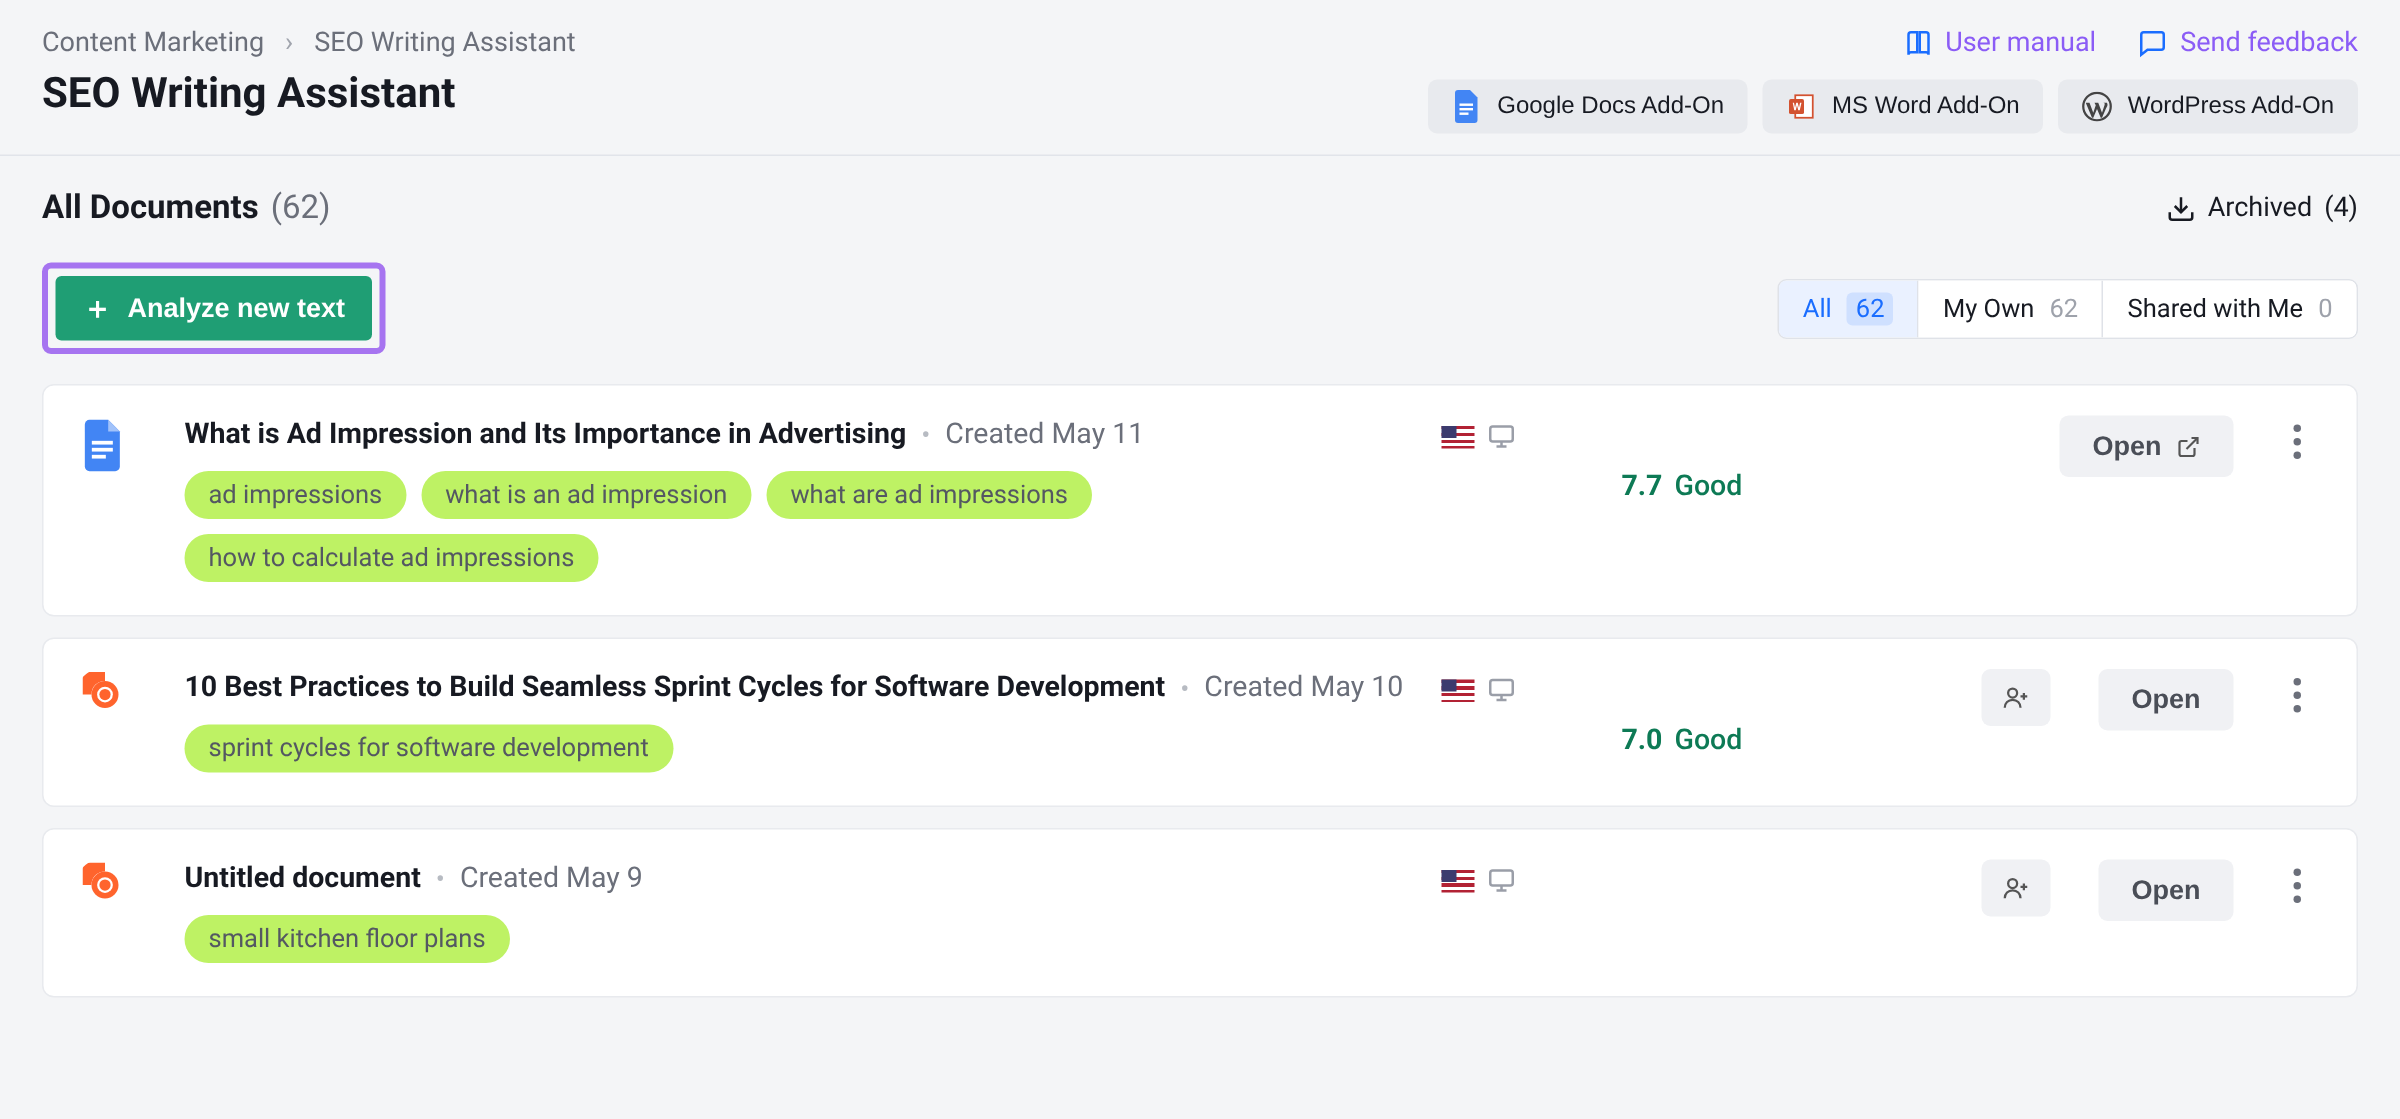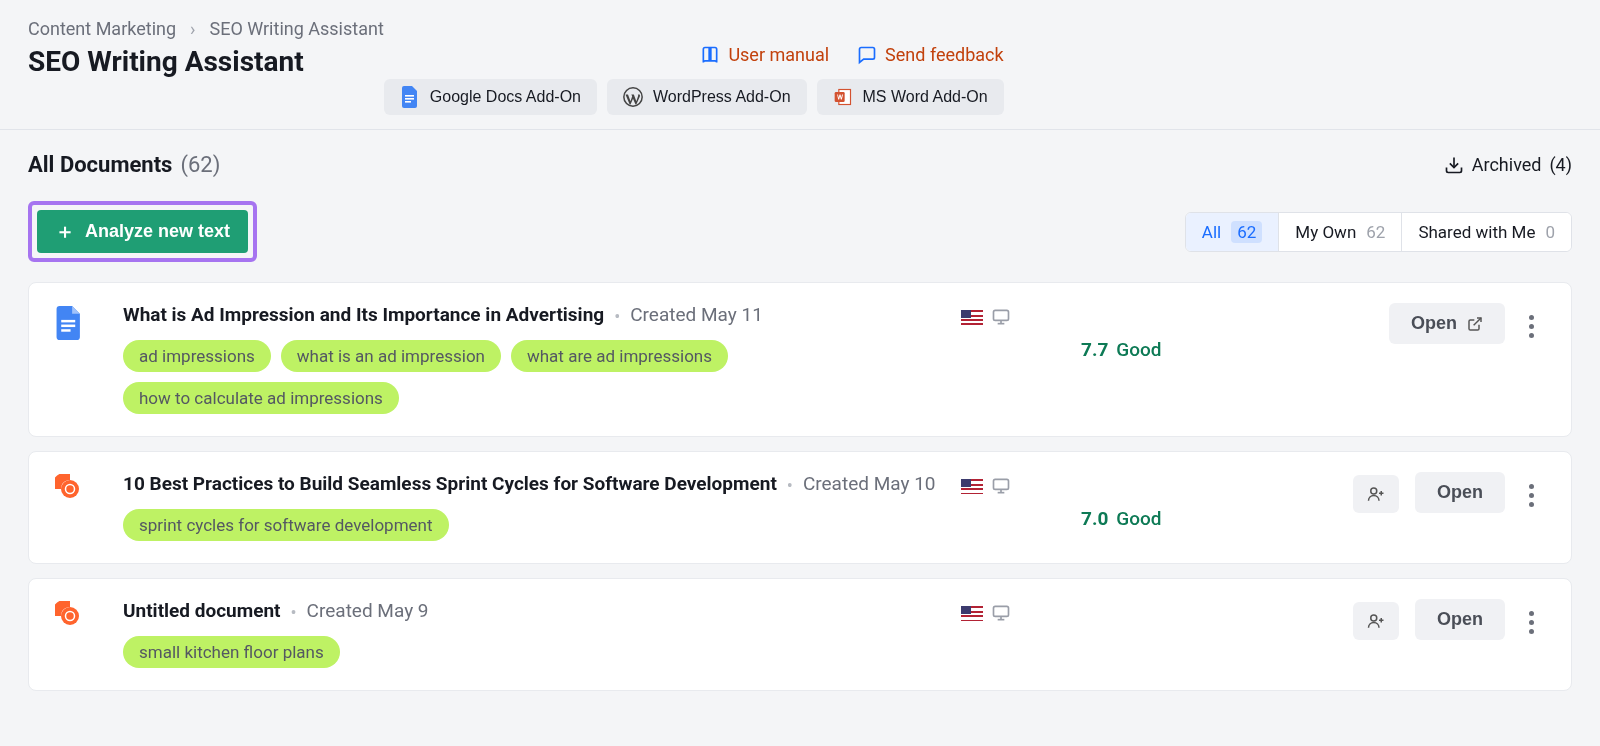--- a/index.html
+++ b/index.html
@@ -8,21 +8,23 @@
     background: #f4f5f7;
     color: #171a22;
     font-size: 14px;
   }
   .header {
     padding: 18px 28px 14px 28px;
     border-bottom: 1px solid #e1e4ea;
   }
   .top-row {
     display: flex;
+    justify-content: space-between;
     align-items: flex-start;
+    gap: 32px;
   }
   .breadcrumb {
     display: flex;
     align-items: center;
     gap: 14px;
     font-size: 18px;
     color: #6b6f7a;
     margin-bottom: 6px;
   }
   .breadcrumb .chev { color: #a0a4ad; }
@@ -39,25 +41,24 @@
     gap: 14px;
   }
   .help-links {
     display: flex;
     gap: 28px;
   }
   .help-link {
     display: inline-flex;
     align-items: center;
     gap: 8px;
-    color: #c2410c;
+    color: #8b5cf6;
     font-size: 18px;
     text-decoration: none;
     cursor: pointer;
-    margin-top: 26px;
   }
   .addons-row {
     display: flex;
     gap: 10px;
   }
   .addon-btn {
     display: inline-flex;
     align-items: center;
     gap: 10px;
     background: #e8eaee;
@@ -217,21 +218,21 @@
   .flag-us {
     width: 22px; height: 15px; display:inline-block;
     background: linear-gradient(to bottom, #b22234 0%, #b22234 15%, #fff 15%, #fff 30%, #b22234 30%, #b22234 45%, #fff 45%, #fff 60%, #b22234 60%, #b22234 75%, #fff 75%, #fff 90%, #b22234 90%);
     position: relative;
   }
   .flag-us::before { content:""; position:absolute; top:0; left:0; width:10px; height:8px; background:#3c3b6e; }
   .device-icon { color:#9a9ea8; }
   .score-cell { padding-top: 2px; font-size: 19px; display:flex; align-items:flex-start; gap:8px;margin-top:33px; }
   .score-num { color:#0d7a55; font-weight: 700; }
   .score-label { color:#0d7a55; font-weight: 500; }
-  .actions-cell { display:flex; align-items:flex-end; justify-content:flex-end; gap:16px; padding-top: 0; }
+  .actions-cell { display:flex; align-items:flex-start; justify-content:flex-end; gap:32px; padding-top: 0; }
   .share-btn, .open-btn {
     background: #f0f1f4;
     border: none;
     border-radius: 6px;
     padding: 10px 14px;
     cursor: pointer;
     display:inline-flex;
     align-items:center;
     gap: 10px;
     font-size: 18px;
@@ -284,35 +285,35 @@
                 <rect x="4" y="9" width="9" height="1.6" fill="#fff"></rect>
                 <rect x="4" y="12" width="9" height="1.6" fill="#fff"></rect>
                 <rect x="4" y="15" width="6" height="1.6" fill="#fff"></rect>
               </svg>
           </span>
           <span>Google Docs Add-On</span>
         </button>
         <button class="addon-btn">
           <span class="addon-icon-box">
             <svg width="20" height="20" viewBox="0 0 24 24">
-                <circle cx="12" cy="12" r="11" fill="none" stroke="#444" stroke-width="1.8"></circle>
-                <path fill="#444" d="M3 9h3l3 8 2-6-1-2h3l3 8 2-6c.5-1.5 0-2-1-2h3c1 2 0 3-1 5l-3 7h-1l-3-7-3 7h-1L3 9z"></path>
-              </svg>
-          </span>
-          <span>WordPress Add-On</span>
+                <rect x="7" y="3" width="14" height="18" fill="#fff" stroke="#d35230" stroke-width="1.4"></rect>
+                <rect x="2" y="6" width="12" height="12" rx="1.5" fill="#d35230"></rect>
+                <path d="M5 9l1.2 6h1.2l1-4 1 4h1.2L12 9h-1.2l-.8 4-1-4H7.8l-1 4-.8-4z" fill="#fff"></path>
+              </svg>
+          </span>
+          <span>MS Word Add-On</span>
         </button>
         <button class="addon-btn">
           <span class="addon-icon-box">
             <svg width="20" height="20" viewBox="0 0 24 24">
-                <rect x="7" y="3" width="14" height="18" fill="#fff" stroke="#d35230" stroke-width="1.4"></rect>
-                <rect x="2" y="6" width="12" height="12" rx="1.5" fill="#d35230"></rect>
-                <path d="M5 9l1.2 6h1.2l1-4 1 4h1.2L12 9h-1.2l-.8 4-1-4H7.8l-1 4-.8-4z" fill="#fff"></path>
-              </svg>
-          </span>
-          <span>MS Word Add-On</span>
+                <circle cx="12" cy="12" r="11" fill="none" stroke="#444" stroke-width="1.8"></circle>
+                <path fill="#444" d="M3 9h3l3 8 2-6-1-2h3l3 8 2-6c.5-1.5 0-2-1-2h3c1 2 0 3-1 5l-3 7h-1l-3-7-3 7h-1L3 9z"></path>
+              </svg>
+          </span>
+          <span>WordPress Add-On</span>
         </button>
       </div>
     </div>
   </div>
 </div>
 
 <div class="content">
   <div class="section-head">
     <div class="section-title">
       <span>All Documents</span>

